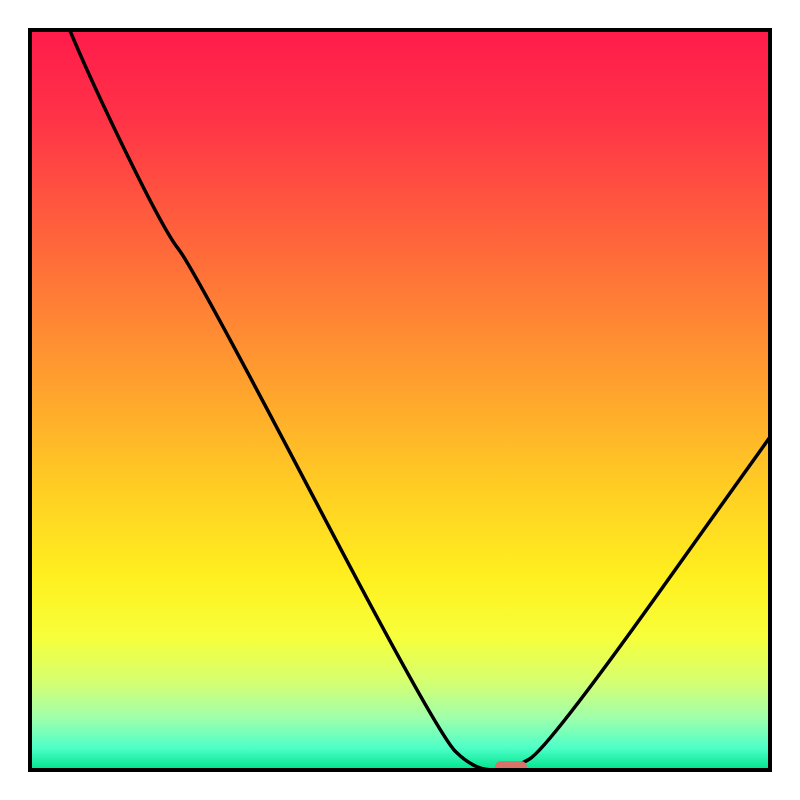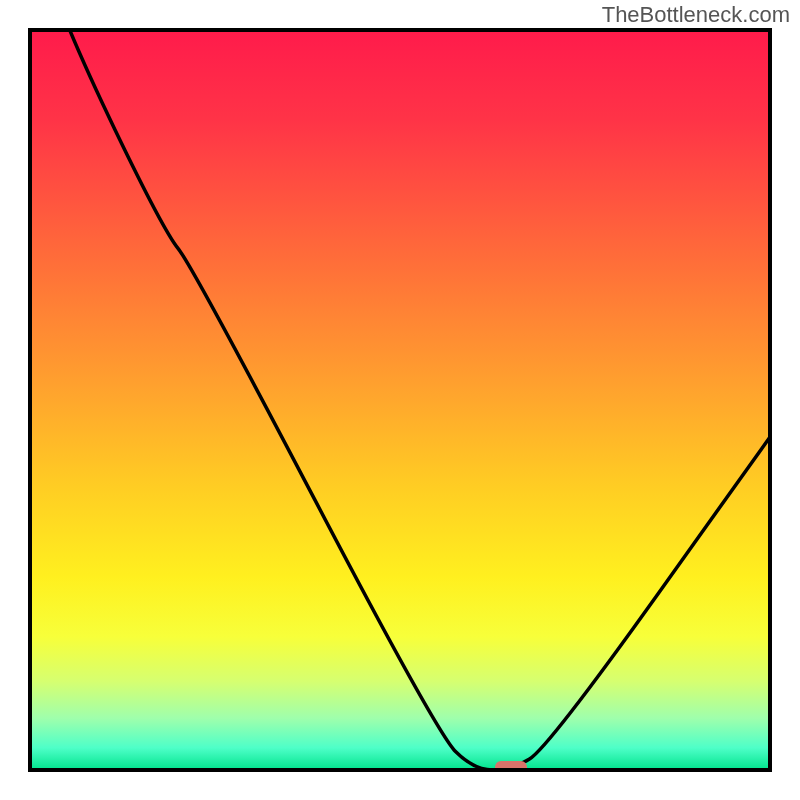--- a/index.html
+++ b/index.html
@@ -25,21 +25,20 @@
     z-index: 10;
   }
   svg {
     display: block;
   }
 </style>
 </head>
 <body>
 
 <div class="container">
-  <div class="watermark">TheBottleneck.com</div>
   <svg id="chart-svg" width="800" height="800">
     <defs>
       <linearGradient id="bg-grad" x1="0" y1="0" x2="0" y2="1">
           <stop offset="0%" stop-color="#ff1b4b"></stop>
           <stop offset="12%" stop-color="#ff3347"></stop>
           <stop offset="30%" stop-color="#ff6a3a"></stop>
           <stop offset="48%" stop-color="#ffa12e"></stop>
           <stop offset="62%" stop-color="#ffce23"></stop>
           <stop offset="74%" stop-color="#fff01f"></stop>
           <stop offset="82%" stop-color="#f7ff3a"></stop>

